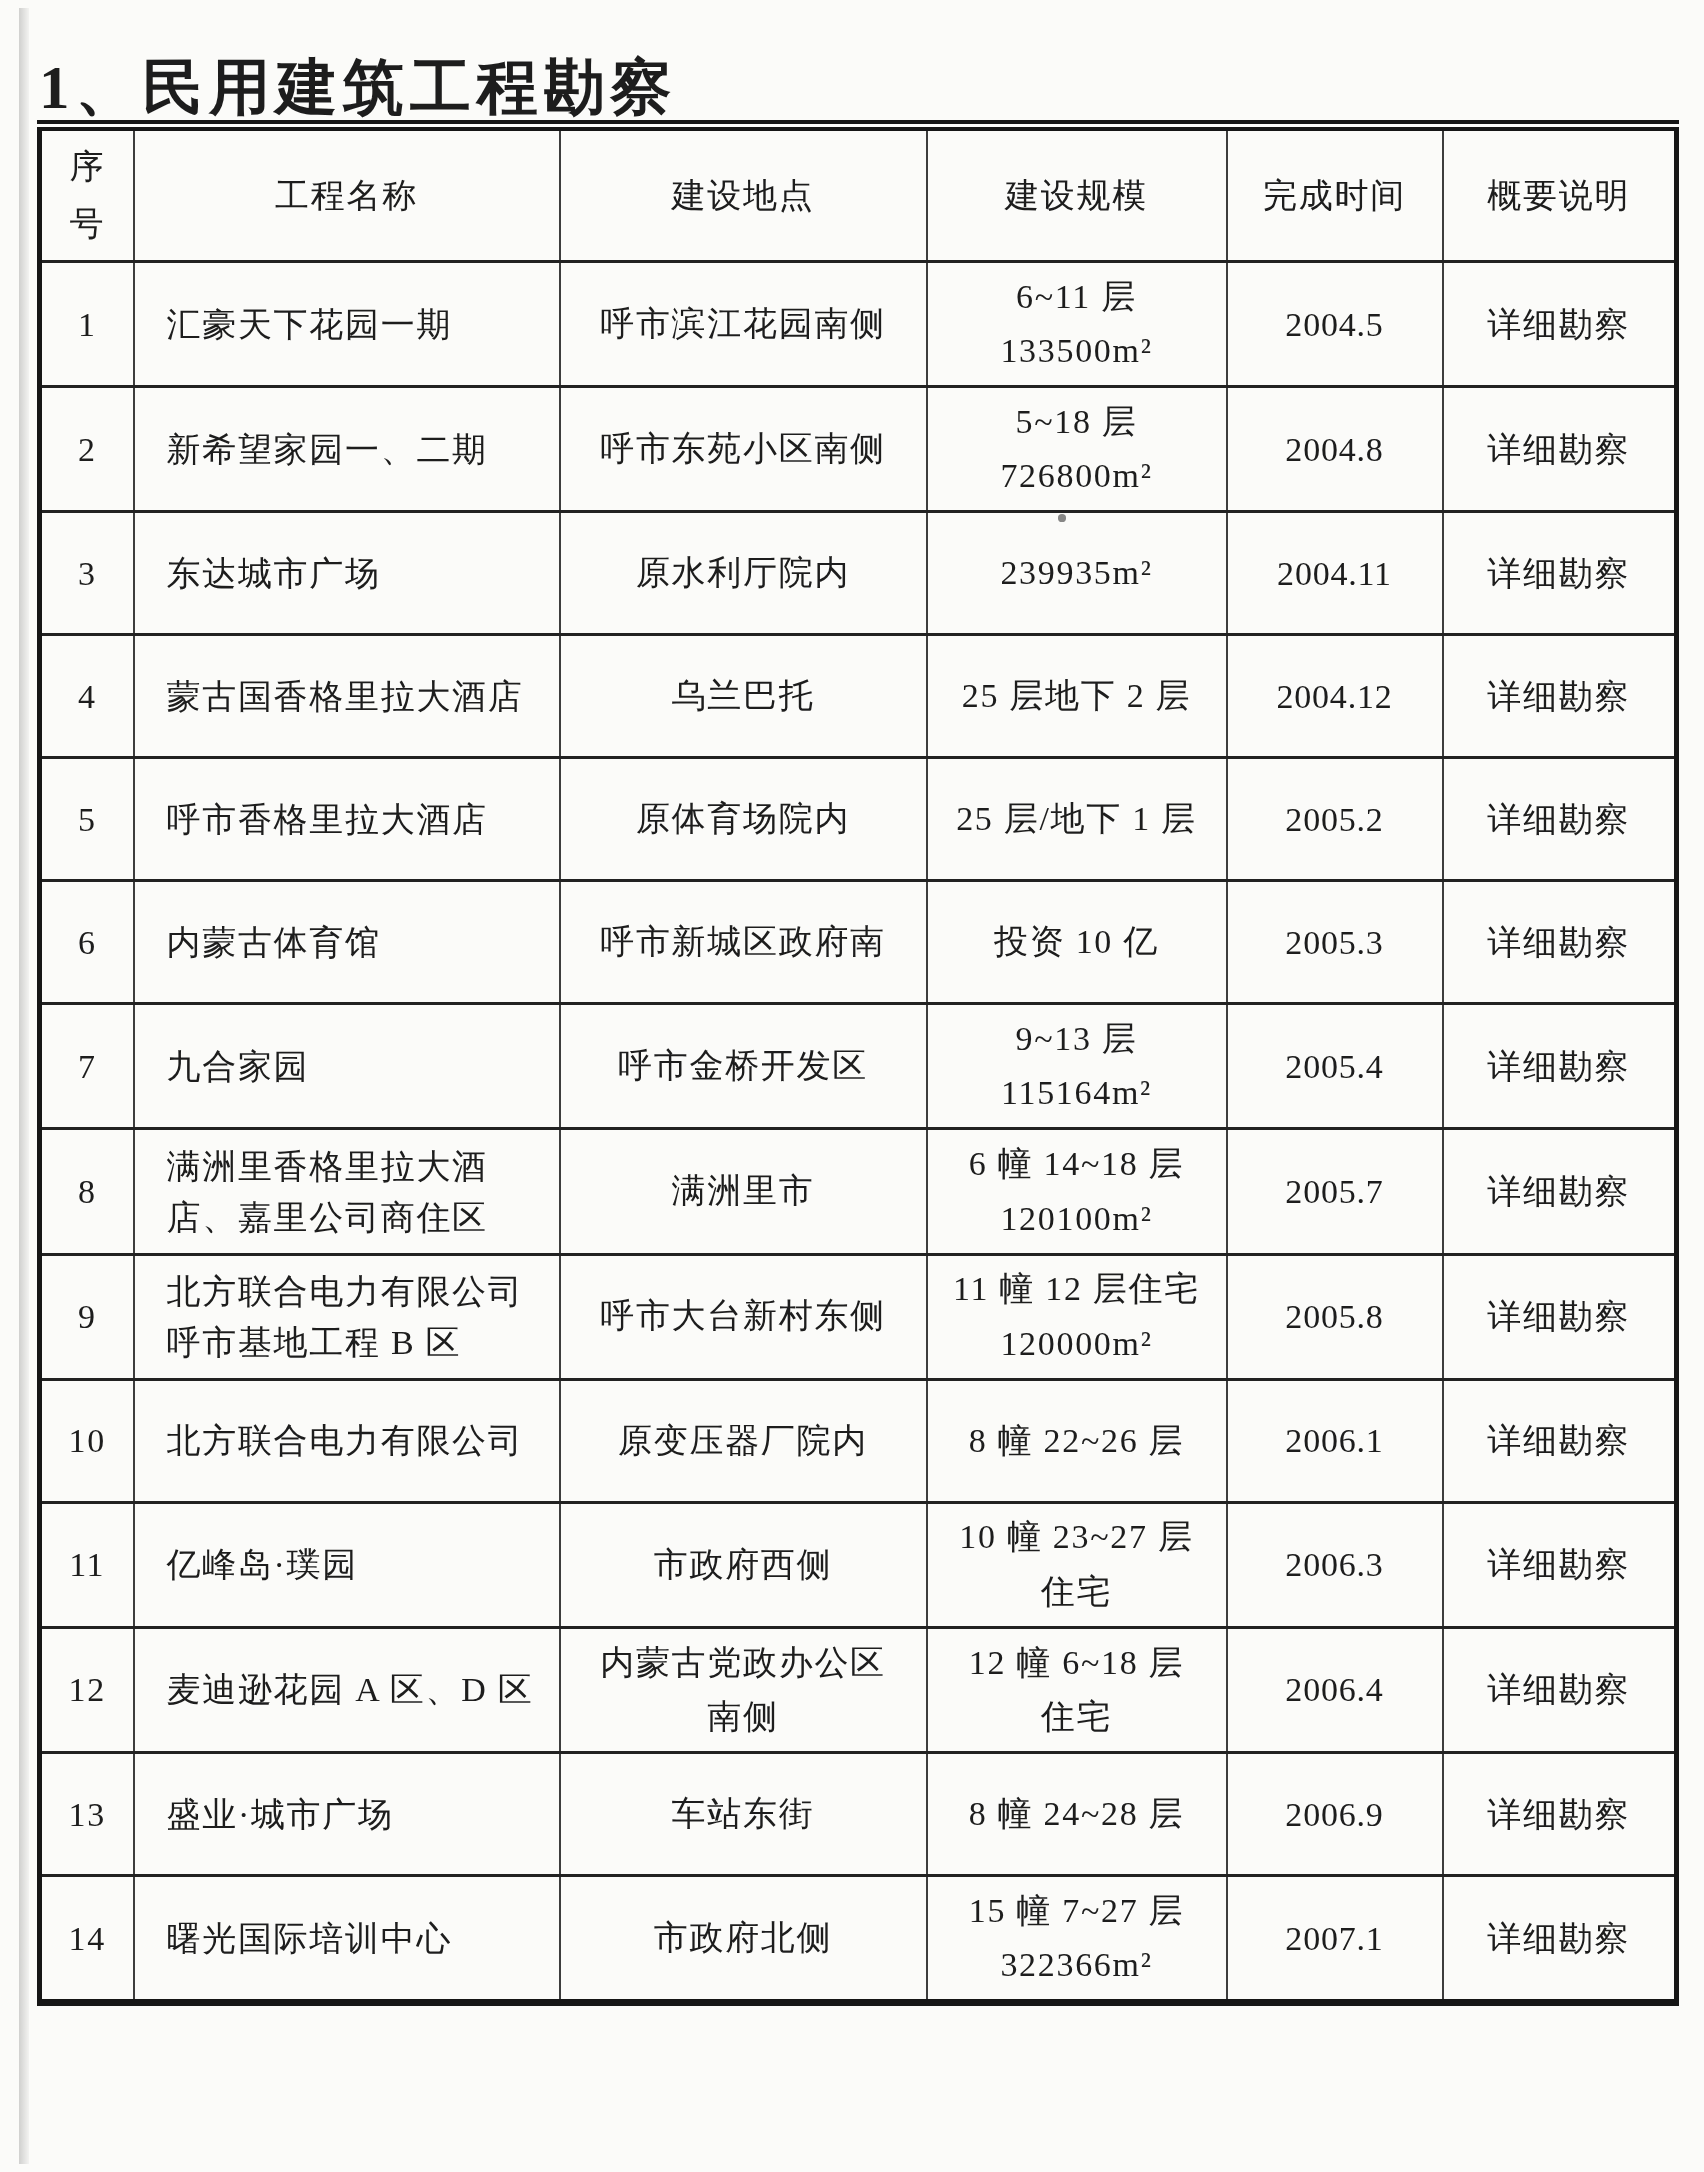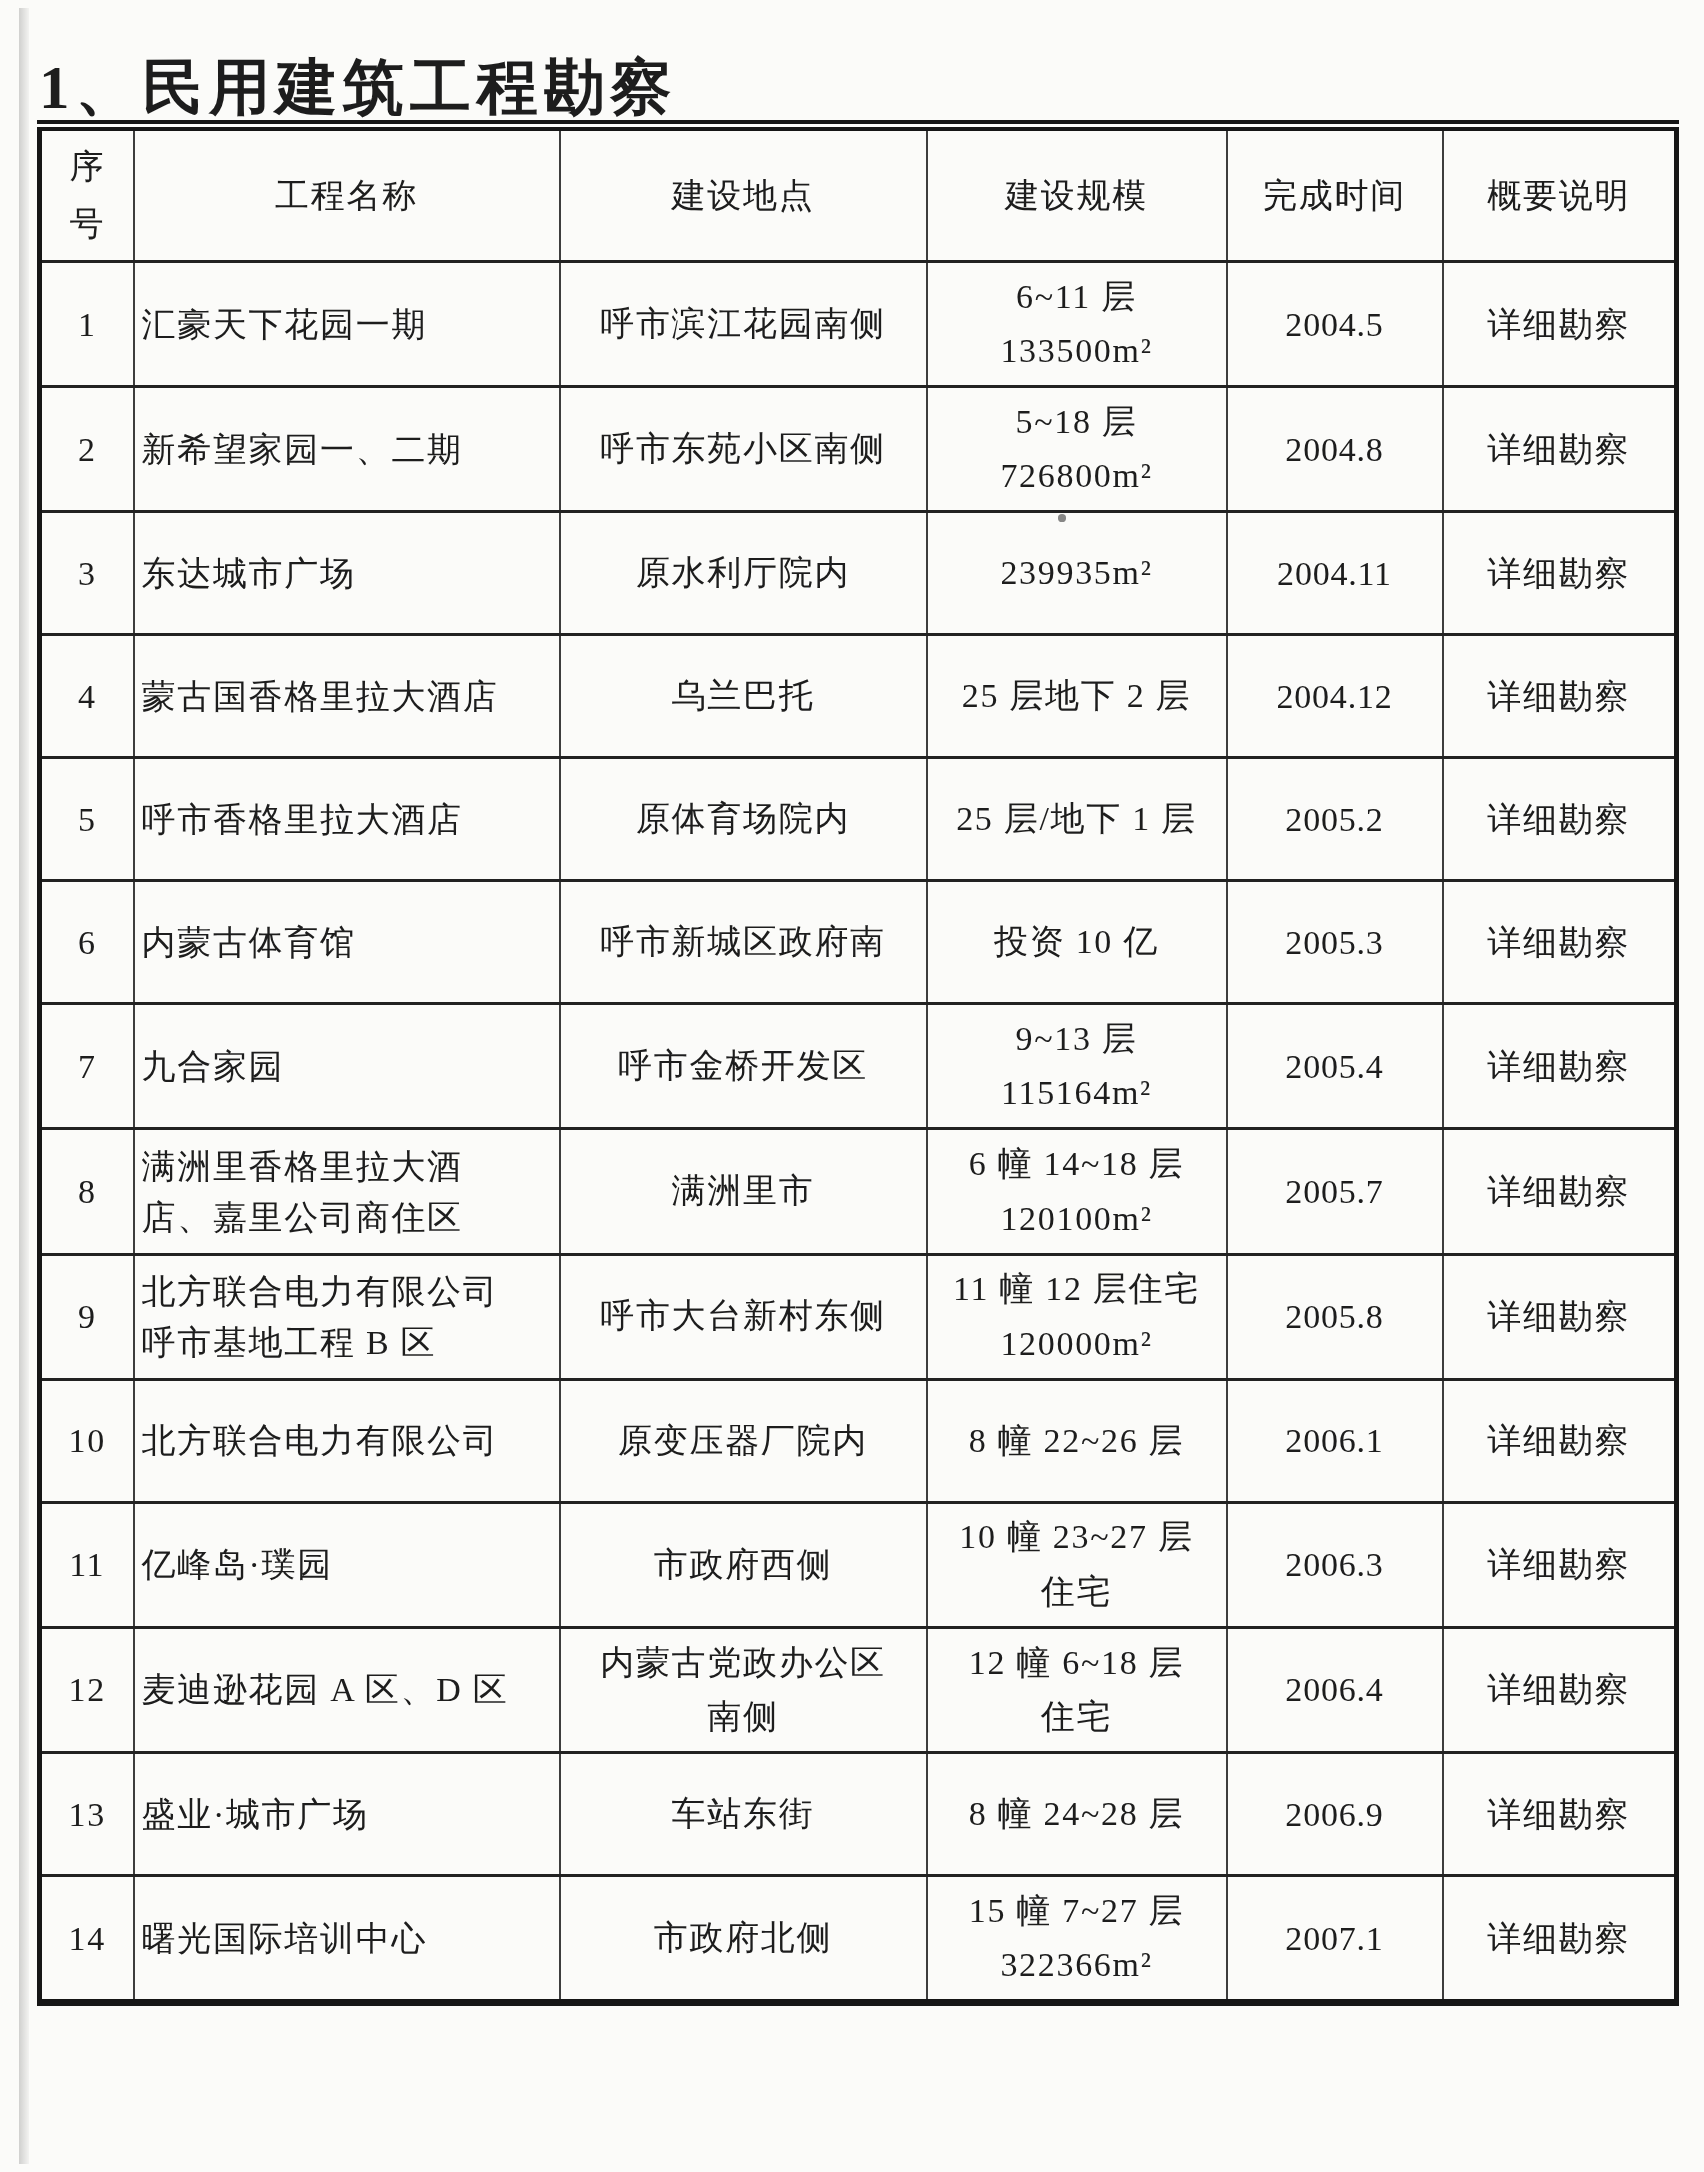--- a/index.html
+++ b/index.html
@@ -63,21 +63,21 @@
     line-height: 1.5;
   }
   .projects thead th {
     height: 115px;
     font-weight: normal;
   }
   .projects tbody td { height: 123px; }
   .hdr-no-inner { width: 39px; margin: 0 auto; line-height: 1.7; }
   td.cell-name {
     text-align: left;
-    padding-left: 7px;
+    padding-left: 32px;
     white-space: pre-line;
   }
   td.cell-location, td.cell-scale {
     white-space: pre-line;
     line-height: 1.6;
   }
   td.cell-time { letter-spacing: 0.8px; }
 </style>
 </head>
 <body>

